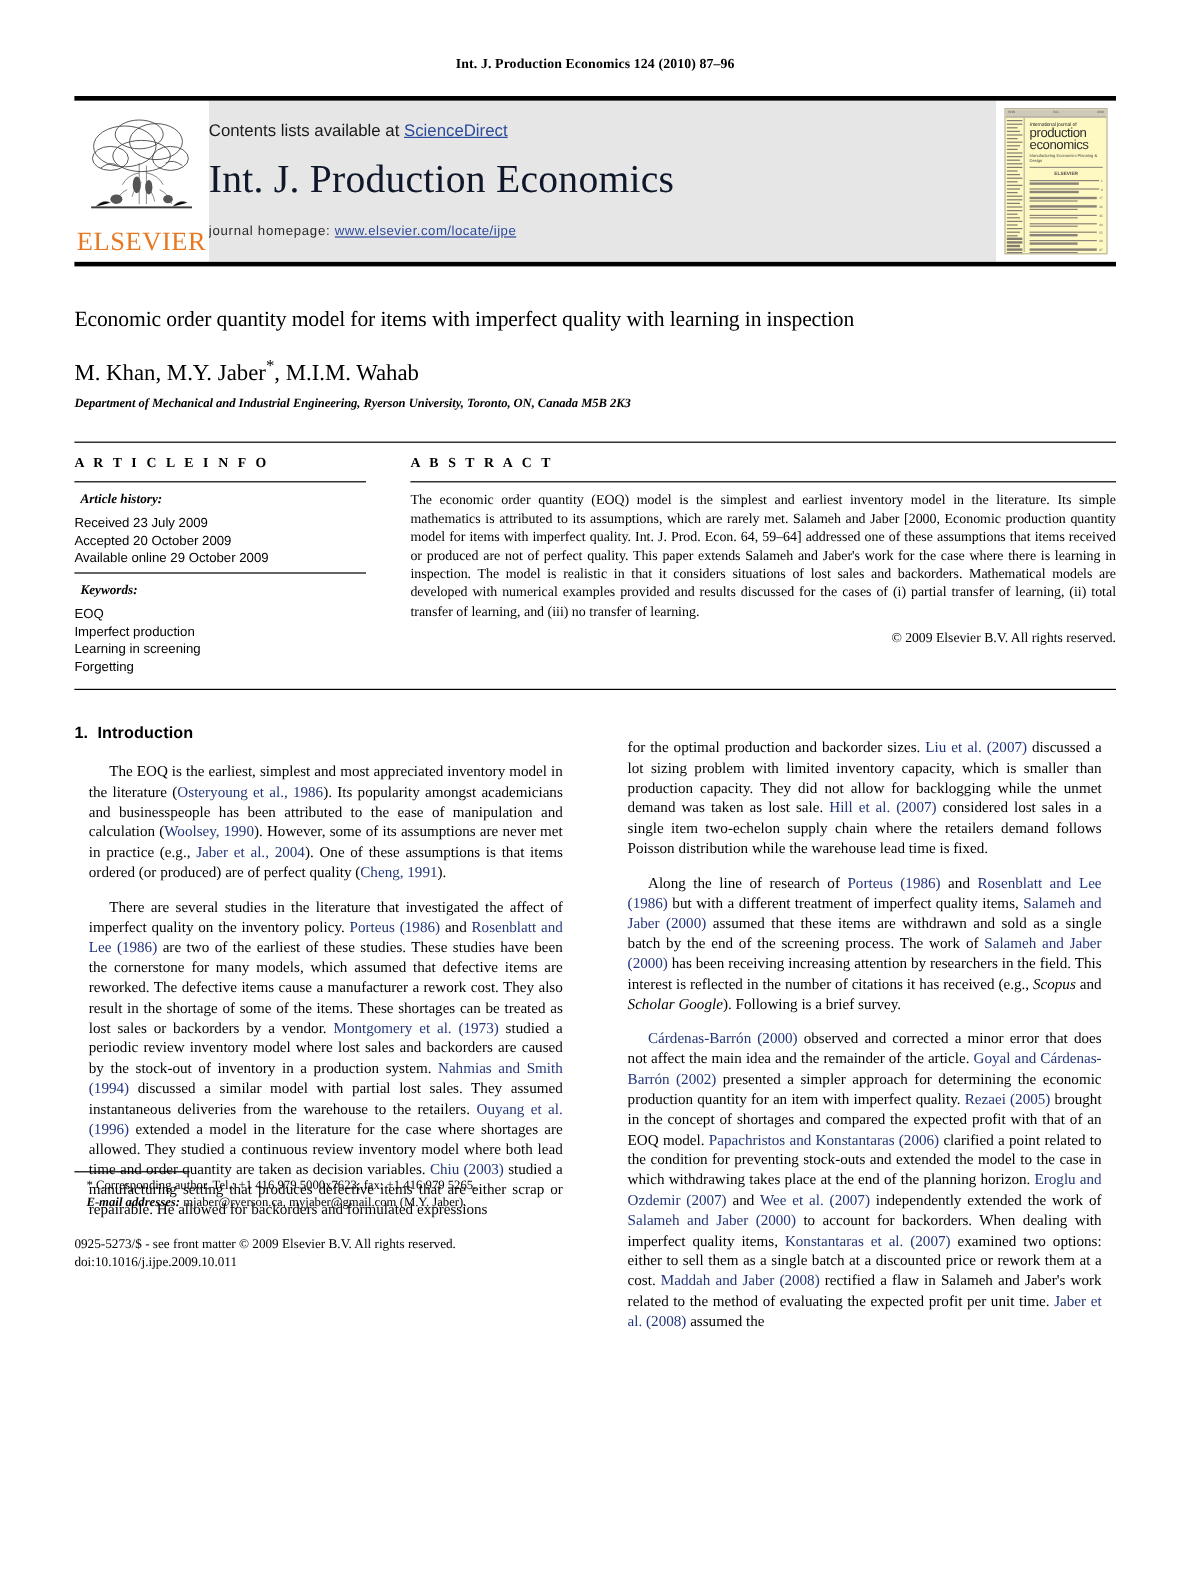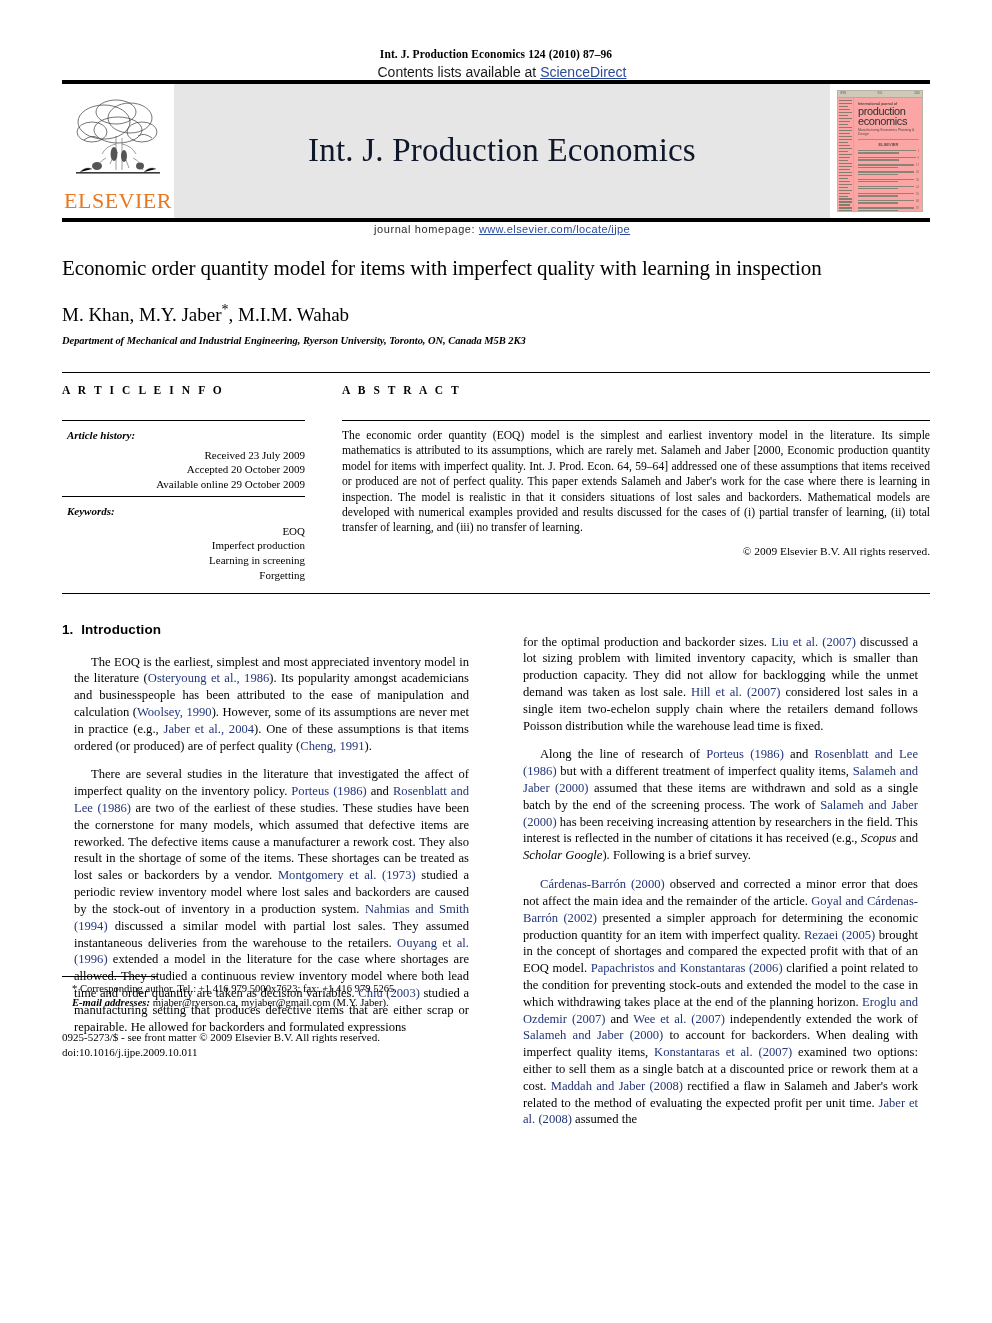--- a/index.html
+++ b/index.html
@@ -69,25 +69,24 @@
     color: #E87722;
     line-height: 1;
     padding-bottom: 4px;
   }
   .masthead-center {
     flex: 1 1 auto;
     background: #e6e6e6;
     display: flex;
     flex-direction: column;
     justify-content: center;
-    align-items: center;
+    align-items: flex-start;
     text-align: center;
     padding: 4px 0 8px 0;
     box-sizing: border-box;
-    gap: 36px;
   }
   .contents-line {
     font-family: "Liberation Sans", sans-serif;
     font-size: 14px;
     color: #1a1a1a;
   }
   .contents-line .sd-link { color: #2b4a9b; }
   .journal-title {
     font-family: "Liberation Serif", serif;
     font-size: 33px;
@@ -106,21 +105,21 @@
     width: 100px;
     flex: 0 0 100px;
     background: #ffffff;
     display: flex;
     align-items: center;
     justify-content: center;
   }
   .cover-inner {
     width: 86px;
     height: 122px;
-    background: #fca5a5;
+    background: #fef9c3;
     border: 1px solid #b9b3a4;
     position: relative;
     overflow: hidden;
     box-sizing: border-box;
     font-family: "Liberation Sans", sans-serif;
   }
   .cover-topbar {
     height: 7px; background: #cfc9ba; border-bottom: 1px solid #b2ab9b;
     font-size: 2.6px; color:#5e5a50; display:flex; justify-content:space-between;
     padding: 1px 2px; box-sizing: border-box;
@@ -143,21 +142,21 @@
   .cv-item { display:flex; justify-content:space-between; margin-bottom:2.4px; }
   .cv-item span:first-child{ flex:1; }
   .cv-item i { display:block; height:1.3px; background:#8a8478; margin-bottom:1.1px; }
   .cv-item i:nth-child(2){ width:72%; }
   .cv-num { font-size:2.6px; color:#6a655c; padding-left:2px;}
 
   
   .title-block { margin-top: 34px; }
   h1.article-title {
     font-family: "Liberation Serif", serif;
-    font-size: 21px;
+    font-size: 18px;
     font-weight: normal;
     line-height: 1.22;
     margin: 0 0 20px 0;
     letter-spacing: -0.1px;
   }
   .authors {
     font-size: 19px;
     font-family: "Liberation Serif", serif;
     margin: 0 0 9px 0;
   }
@@ -189,37 +188,36 @@
   .abstract-col {
     flex: 1 1 auto;
     padding-left: 17px;
     box-sizing: border-box;
   }
   .sec-label {
     font-family: "Liberation Serif", serif;
     font-size: 11.5px;
     font-weight: bold;
     letter-spacing: 2.6px;
-    margin-bottom: 24px;
+    margin-bottom: 9px;
   }
   .thin-rule { border-top: 1px solid #000; margin: 0 0 7px 0; }
   .info-sub {
     font-size: 11px;
     font-style: italic;
     font-weight: bold;
     font-family: "Liberation Serif", serif;
     margin: 5px;
     line-height: 1.34;
   }
   .info-line {
     font-size: 11px;
-    font-family: Liberation Serif, serif;
+    font-family: Liberation Sans, sans-serif;
     line-height: 1.34;
     margin: 0;
-    text-align: right;
   }
   .info-rule { border-top: 1px solid #000; margin: 4px 0 7px 0; }
   .abstract-text {
     font-size: 11.6px;
     font-family: "Liberation Serif", serif;
     line-height: 1.33;
     text-align: justify;
     margin: 0;
   }
   .copyright {

